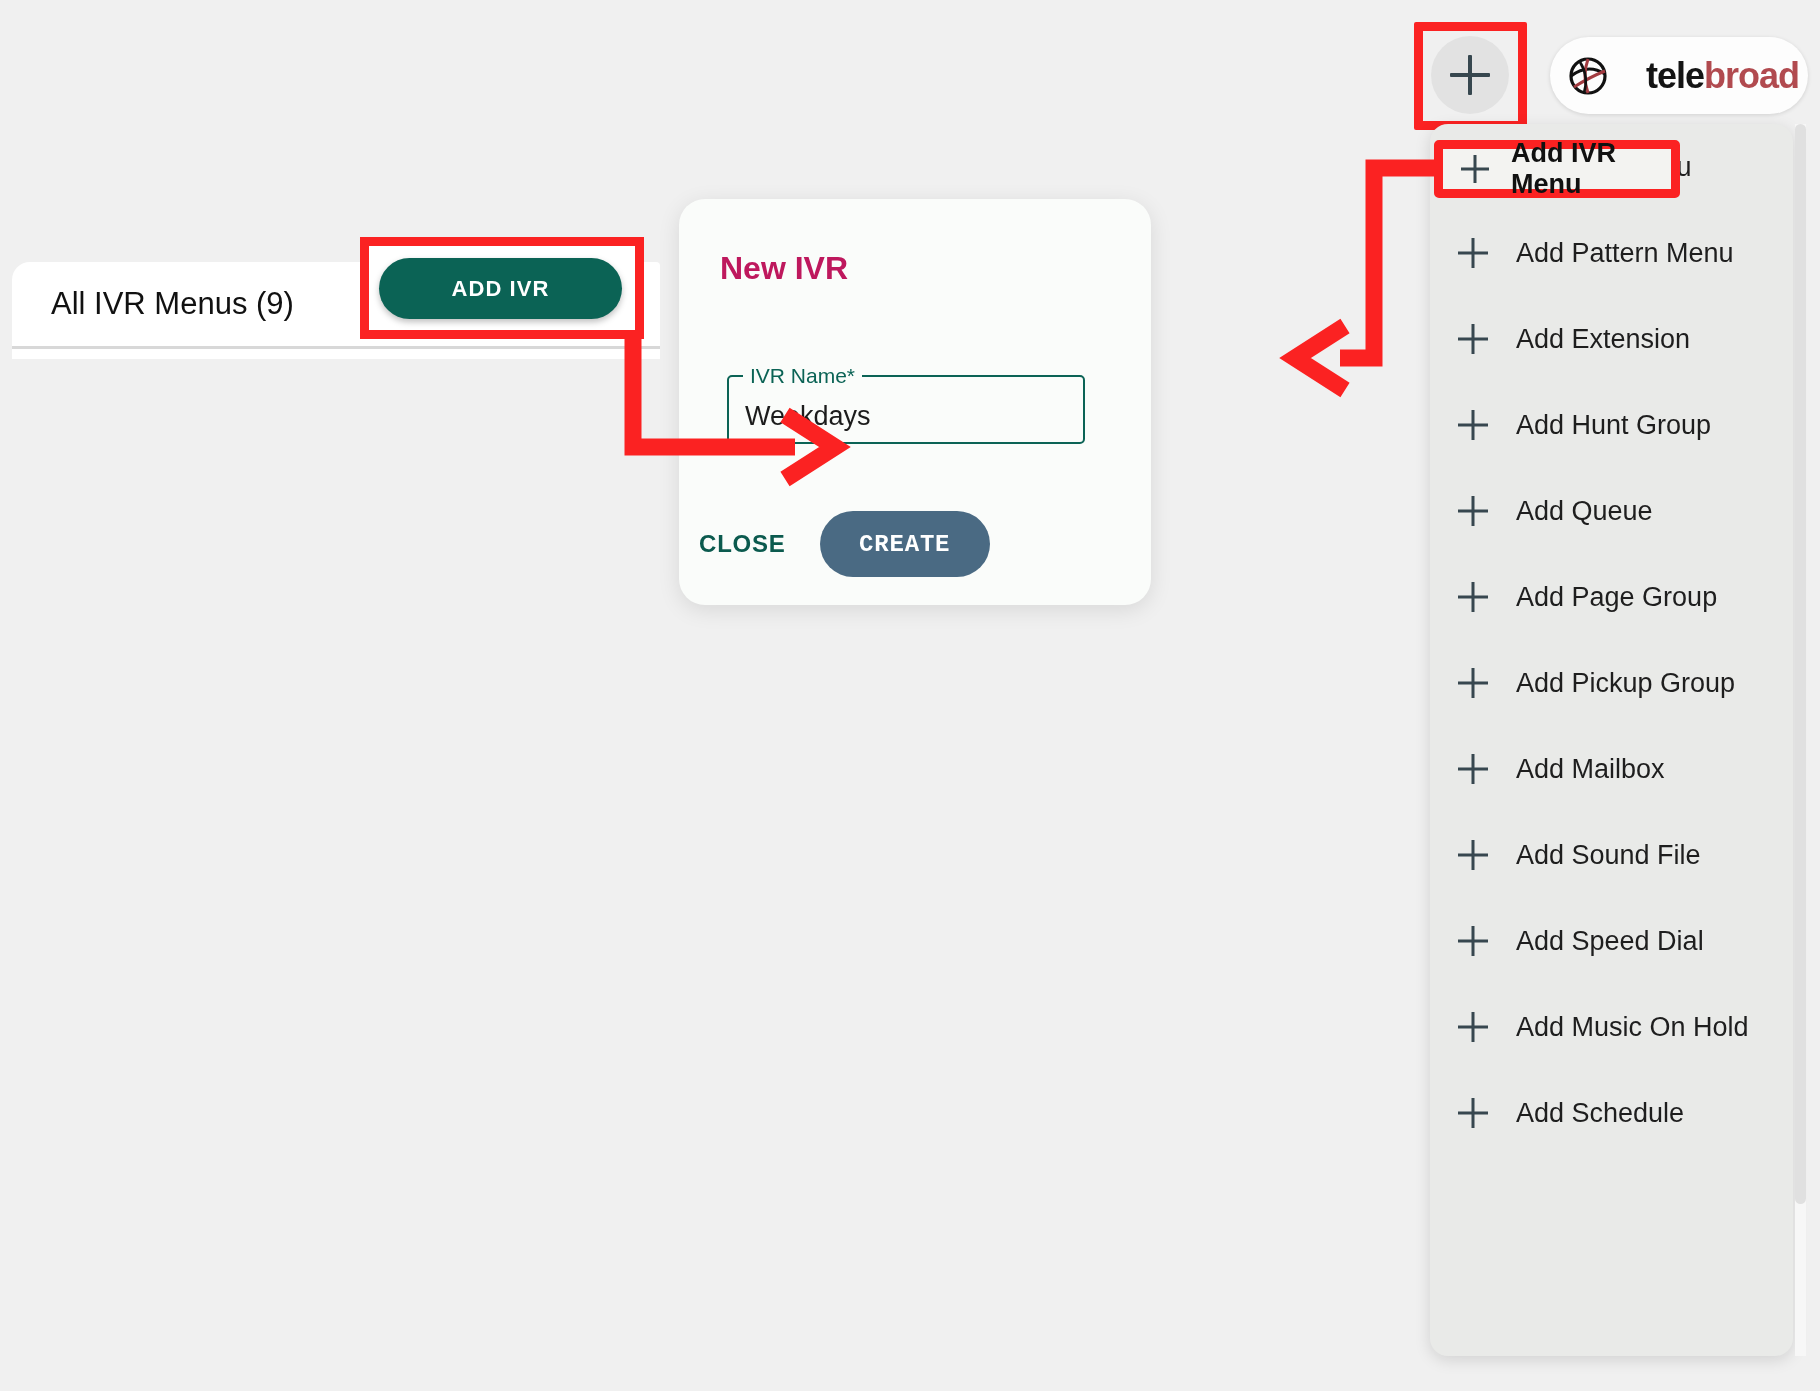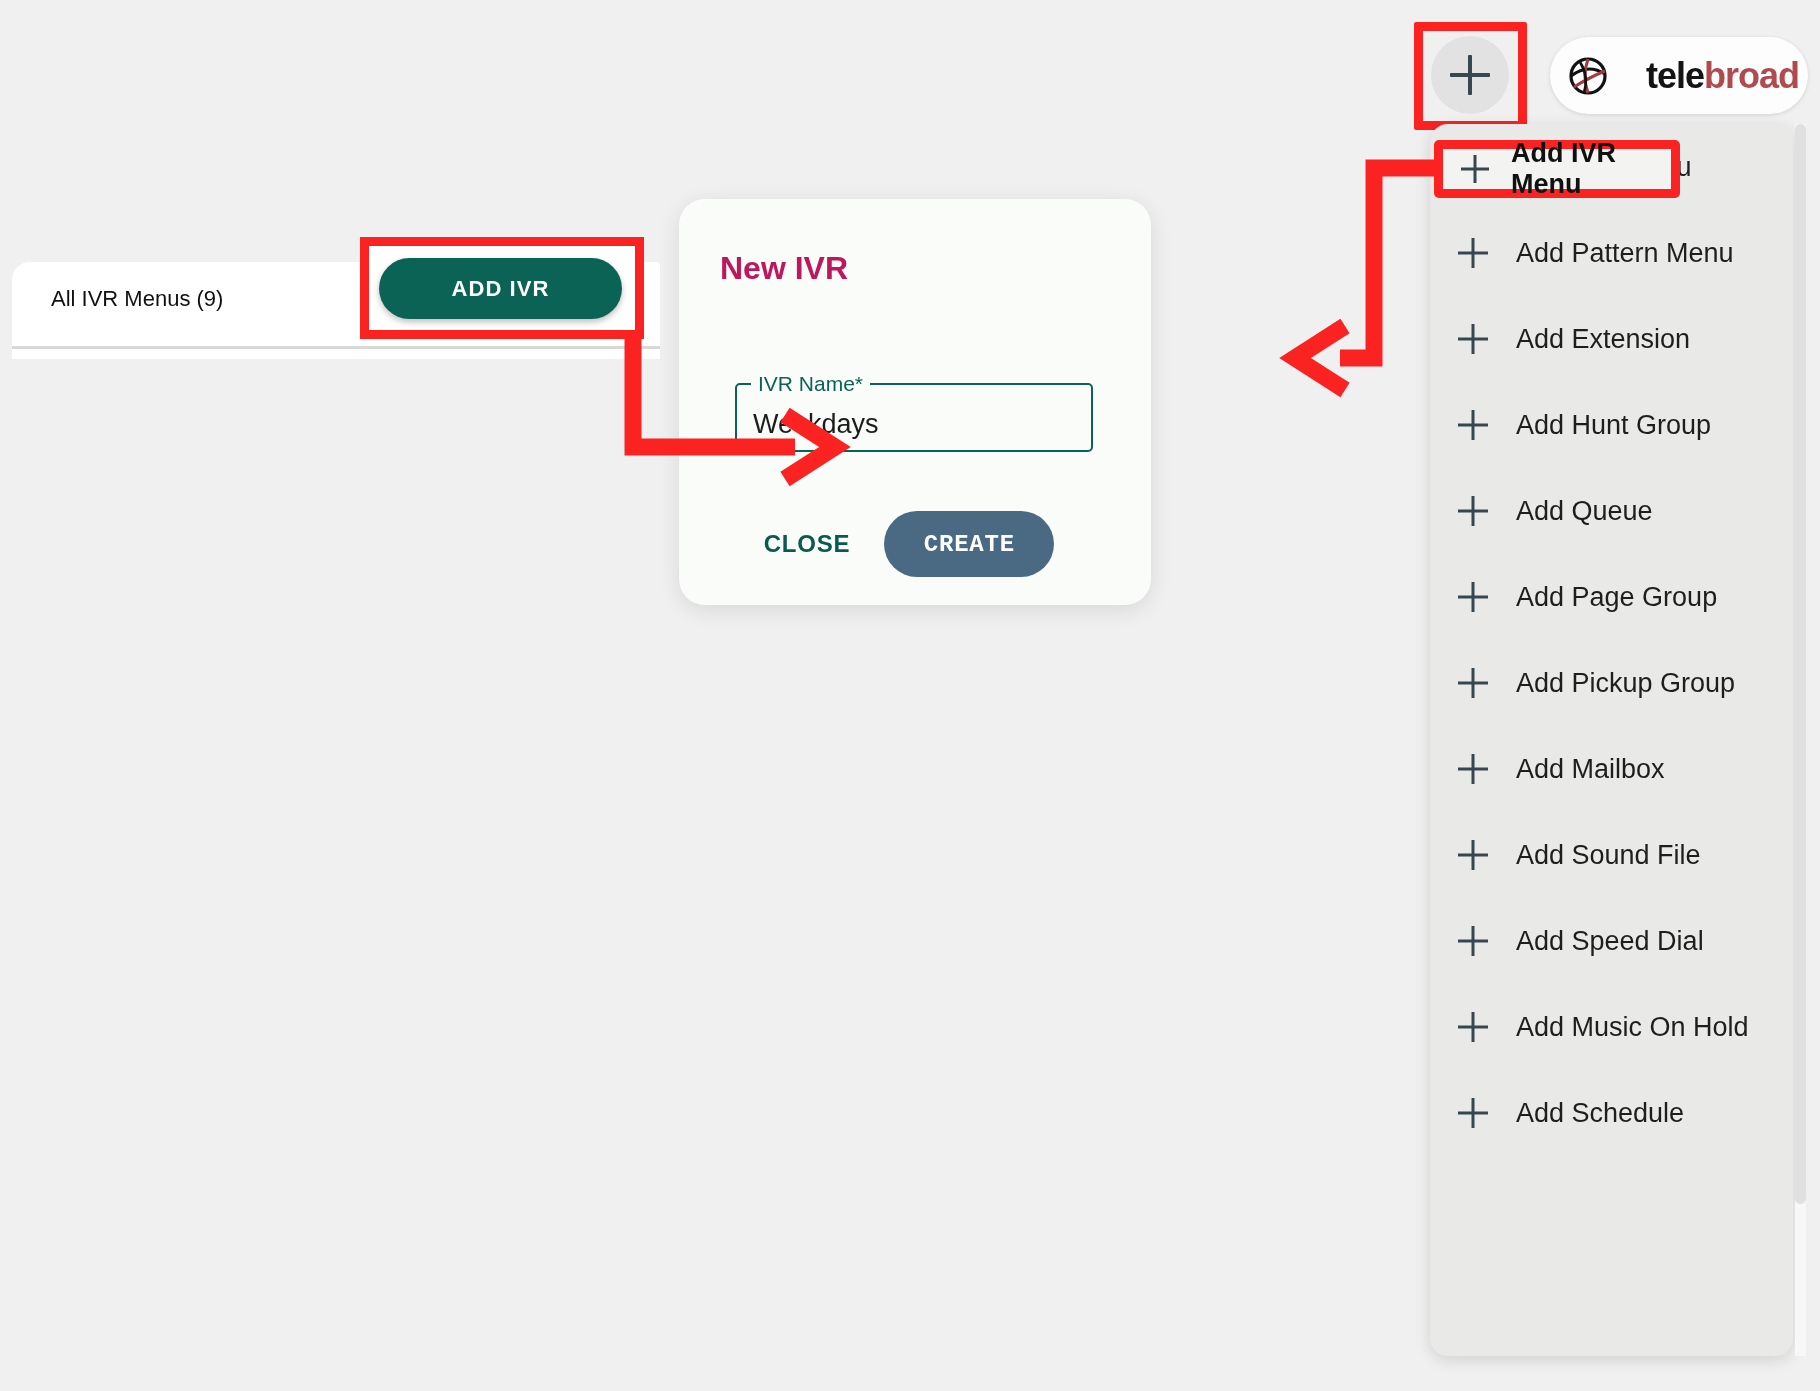--- a/index.html
+++ b/index.html
@@ -115,21 +115,21 @@
     width: 648px;
     height: 90px;
     background: #fff;
     border-top-left-radius: 18px;
     border-top-right-radius: 4px;
   }
   #ivr-list-title {
     position: absolute;
     left: 39px;
     top: 24px;
-    font-size: 22px;
+    font-size: 31px;
     color: #111;
   }
   #ivr-list-card-divider {
     position: absolute;
     left: 12px;
     top: 346px;
     width: 648px;
     height: 3px;
     background: #d8d8d8;
   }
@@ -192,21 +192,21 @@
   }
   #ivr-name-fieldset {
     position: absolute;
     left: 44px;
     top: 161px;
     width: 358px;
     height: 80px;
     border: 2px solid #0b6355;
     border-radius: 5px;
     box-sizing: border-box;
-    margin: 12px;
+    margin: 4px;
     padding: 0;
   }
   #ivr-name-legend {
     margin-left: 14px;
     padding: 0 7px;
     font-size: 21px;
     color: #0b6355;
   }
   #ivr-name-input {
     position: absolute;
@@ -221,21 +221,21 @@
     font-family: "Liberation Sans", sans-serif;
   }
   #dialog-actions {
     position: absolute;
     left: 0;
     top: 300px;
     width: 472px;
     height: 90px;
     display: flex;
     align-items: center;
-    justify-content: center;
+    justify-content: flex-start;
     padding-right: 32px;
     box-sizing: border-box;
   }
   #close-button {
     background: none;
     border: none;
     color: #0b5a4e;
     font-size: 24px;
     font-weight: bold;
     letter-spacing: 0.8px;

